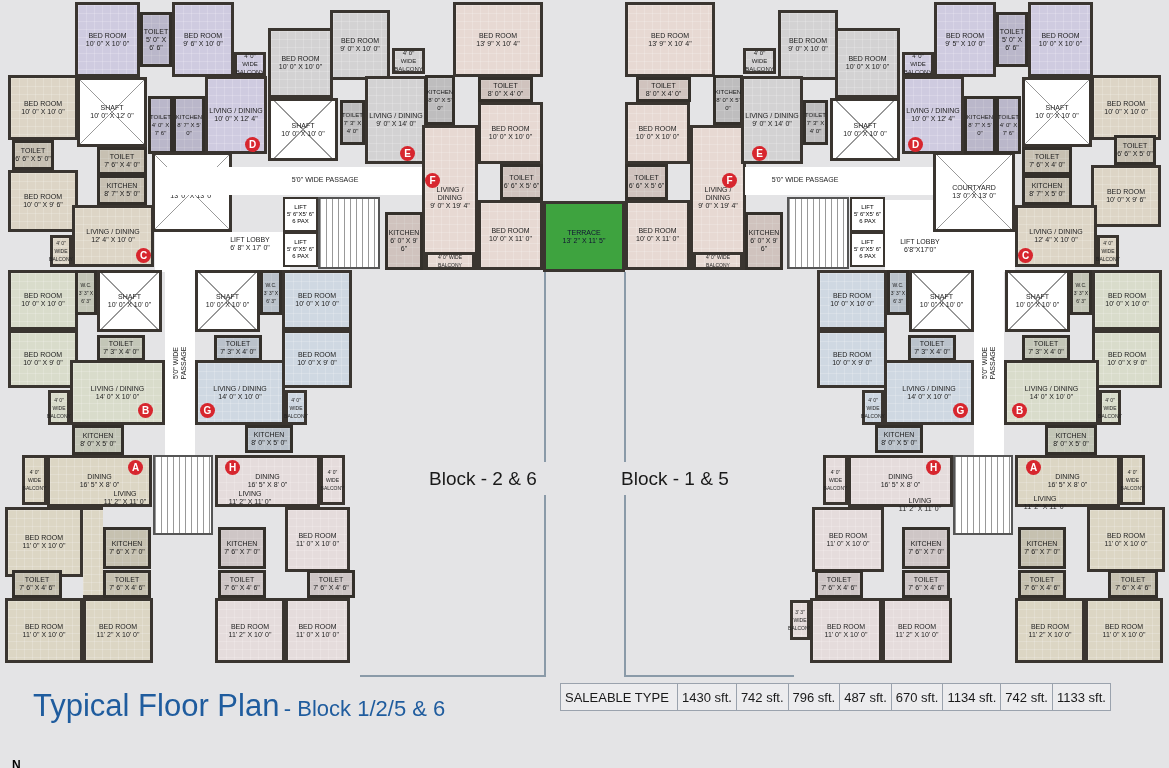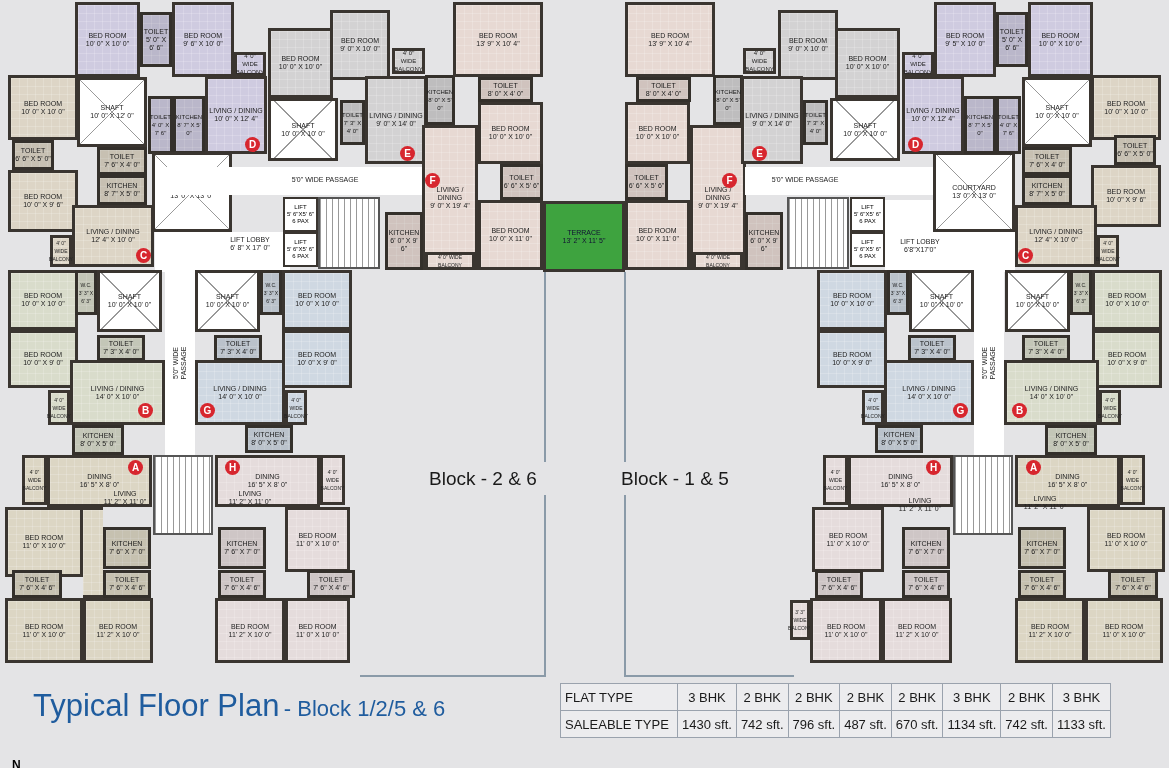--- a/index.html
+++ b/index.html
@@ -648,31 +648,20 @@
 
 <div class="title">
   <span class="big">Typical Floor Plan</span>
   <span class="small">- Block 1/2/5 &amp; 6</span>
 </div>
 <div class="north">N</div>
 
 <table class="flat">
   <tbody>
   <tr>
-    <td class="h">FLAT TYPE</td>
-    <td>3 BHK</td>
-    <td>2 BHK</td>
-    <td>2 BHK</td>
-    <td>2 BHK</td>
-    <td>2 BHK</td>
-    <td>3 BHK</td>
-    <td>2 BHK</td>
-    <td>3 BHK</td>
-  </tr>
-  <tr>
     <td class="h">SALEABLE TYPE</td>
     <td>1430 sft.</td>
     <td>742 sft.</td>
     <td>796 sft.</td>
     <td>487 sft.</td>
     <td>670 sft.</td>
     <td>1134 sft.</td>
     <td>742 sft.</td>
     <td>1133 sft.</td>
   </tr>

